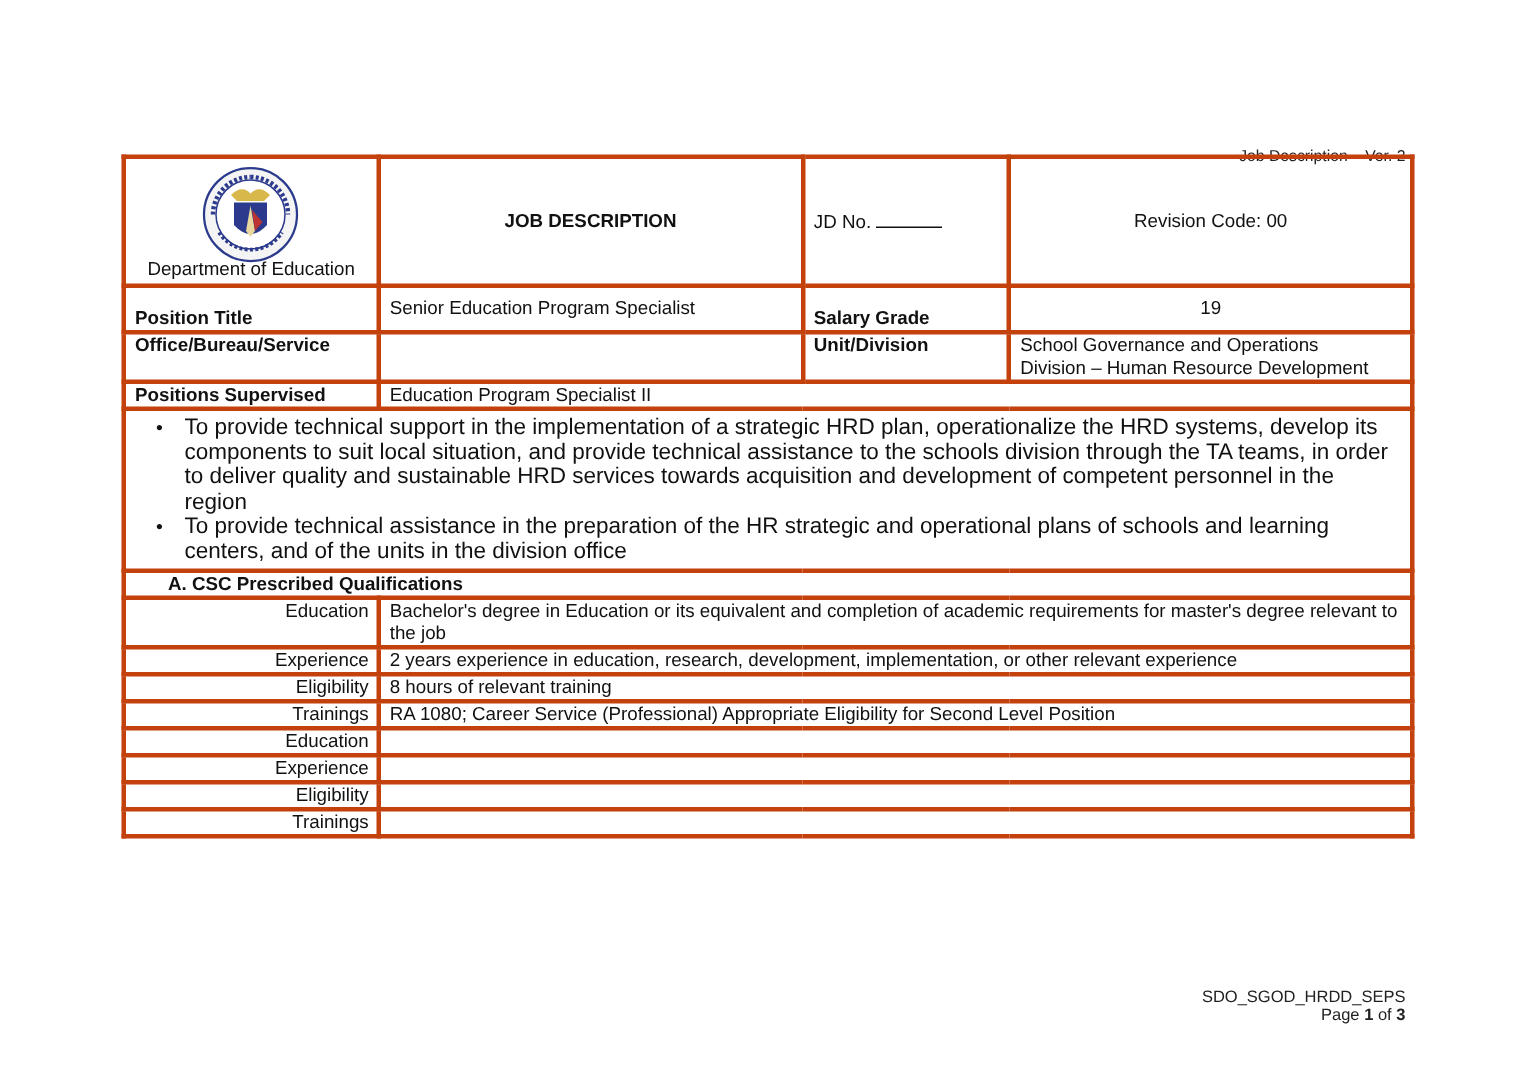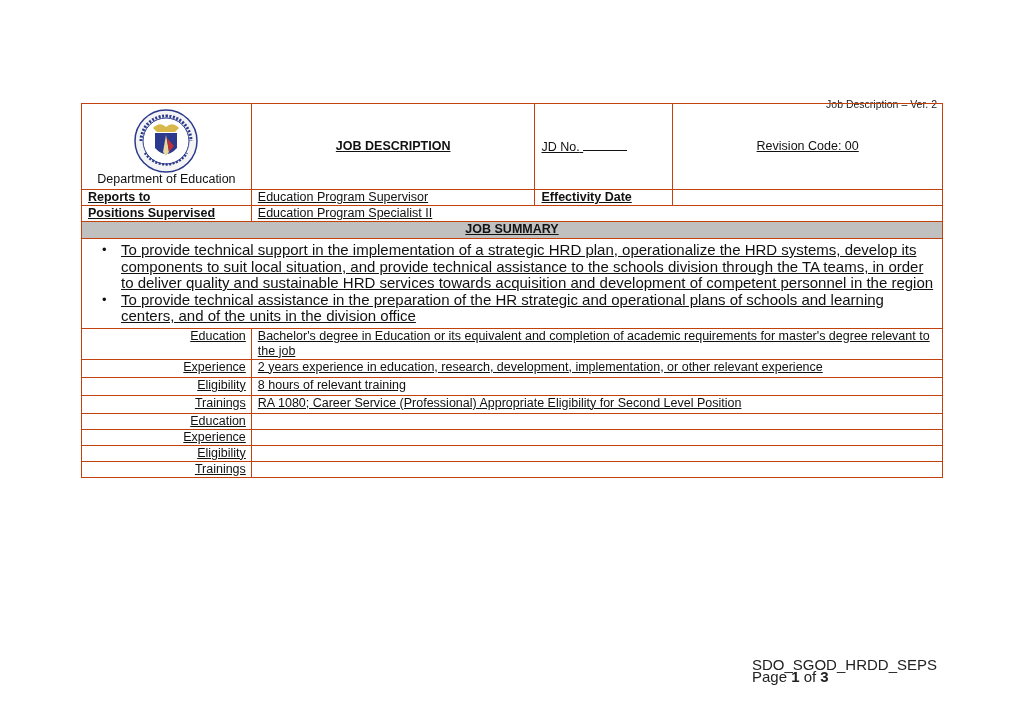--- a/index.html
+++ b/index.html
@@ -2,21 +2,21 @@
 <html><head>
   <meta charset="utf-8">
   <style>
     * { box-sizing: border-box; margin: 0; padding: 0; }
     html, body { width: 1024px; height: 725px; background: #ffffff; overflow: hidden; }
     body { position: relative; font-family: "Liberation Sans", sans-serif; color: #111; }
 
     .header-ver { position: absolute; top: 69px; right: 87px; font-size: 10.5px; color: #222; margin-top: 29px; }
 
     .doc { position: absolute; left: 81px; top: 103px; width: 862px; border-collapse: collapse; border: 1.5px solid #444; }
-    .doc td { border: 1px solid #c2410c; font-size: 12.5px; padding: 0 6px; vertical-align: top; line-height: 15px; text-decoration: underline; }
+    .doc td { border: 3px solid #c2410c; font-size: 12.5px; padding: 0 6px; vertical-align: top; line-height: 15px; }
     .b { font-weight: bold; }
 
     
     .logo-cell { height: 86px; text-align: center; position: relative; padding: 0 !important; }
     .logo { position: absolute; left: 50%; top: 4px; transform: translateX(-50%); width: 66px; height: 66px; }
     .dept { position: absolute; left: 0; right: 0; bottom: 2px; font-size: 12.5px; text-align: center; margin-top: 40px; }
     .title-cell { text-align: center; vertical-align: middle !important; font-weight: bold; font-size: 13px; }
     .jd-cell { text-align: left; vertical-align: middle !important; font-size: 13px; }
     .jd-line { display: inline-block; width: 44px; border-bottom: 1.5px solid #111; height: 12px; vertical-align: baseline; }
     .rev-cell { text-align: center; vertical-align: middle !important; font-size: 13px; }
@@ -29,21 +29,21 @@
 
     .summary-cell { padding: 3px 6px 3px 24px !important; }
     .summary-cell ul { list-style: none; }
     .summary-cell li { position: relative; padding-left: 15px; line-height: 16.5px; font-size: 15px; }
     .summary-cell li::before { content: "•"; position: absolute; left: -4px; top: 0; font-size: 13px; }
 
     .section-lbl { font-weight: bold; padding-left: 28px !important; }
     .q-lbl { text-align: right; width: 170px; padding-right: 5px !important; }
     .small { font-size: 11.5px; }
 
-    .footer { position: absolute; right: 87px; top: 659px; font-size: 15px; line-height: 12px; color: #222; }
+    .footer { position: absolute; right: 87px; top: 659px; font-size: 11px; text-align: right; line-height: 12px; color: #222; }
   </style>
 </head>
 <body>
 
 <div class="header-ver">Job Description – Ver. 2</div>
 
 <table class="doc">
   <colgroup>
     <col style="width:170px">
     <col style="width:284px">
@@ -68,47 +68,56 @@
       <div class="dept">Department of Education</div>
     </td>
     <td class="title-cell">JOB DESCRIPTION</td>
     <td class="jd-cell">
       <span>JD No.</span>
       <span class="jd-line"></span>
     </td>
     <td class="rev-cell">Revision Code: 00</td>
   </tr>
 
-
+  <tr class="row-pos">
+    <td class="b bottom-lbl">Position Title</td>
+    <td style="padding-top:6px">Senior Education Program Specialist</td>
+    <td class="b bottom-lbl">Salary Grade</td>
+    <td class="center" style="padding-top:6px">19</td>
+  </tr>
 
 
   <tr>
-    <td class="b">Reports to</td>
-    <td>Education Program Supervisor</td>
-    <td class="b">Effectivity Date</td>
+    <td class="b" style="height:32px">Office/Bureau/Service</td>
     <td></td>
+    <td class="b">Unit/Division</td>
+    <td>
+      <div>School Governance and Operations</div>
+      <div>Division – Human Resource Development</div>
+    </td>
   </tr>
+
 
   <tr>
     <td class="b">Positions Supervised</td>
     <td colspan="3">Education Program Specialist II</td>
   </tr>
 
-  <tr>
-    <td colspan="4" class="gray">JOB SUMMARY</td>
-  </tr>
   <tr>
     <td colspan="4" class="summary-cell">
       <ul>
         <li>To  provide technical support in the implementation of a strategic HRD plan, operationalize the HRD systems, develop its components to suit local situation, and provide technical assistance to the schools division through the TA teams, in order to deliver quality and sustainable HRD services towards acquisition and development of competent personnel in the region</li>
         <li>To provide technical assistance in the preparation of the HR strategic and operational plans of schools and learning centers, and of the units in the division office</li>
       </ul>
     </td>
   </tr>
 
+  <tr>
+    <td colspan="4" class="section-lbl">A.  CSC Prescribed Qualifications</td>
+  </tr>
   <tr>
     <td class="q-lbl">Education</td>
     <td colspan="3">Bachelor's degree in Education or its equivalent and completion of academic requirements for master's degree relevant to the job</td>
   </tr>
   <tr>
     <td class="q-lbl">Experience</td>
     <td colspan="3" style="height:18px">2 years experience in education, research, development, implementation, or other relevant experience</td>
   </tr>
   <tr>
     <td class="q-lbl">Eligibility</td>

